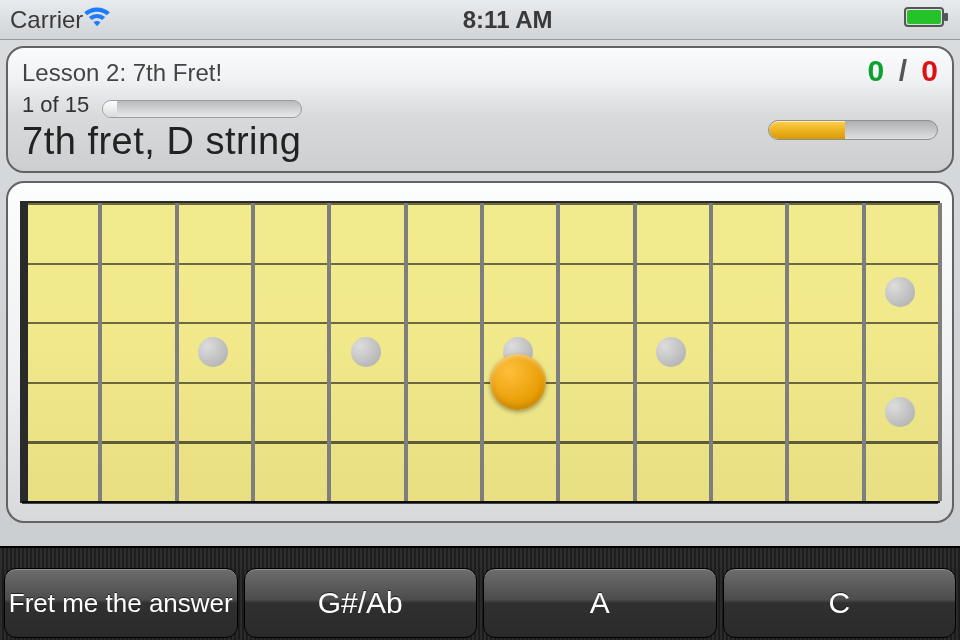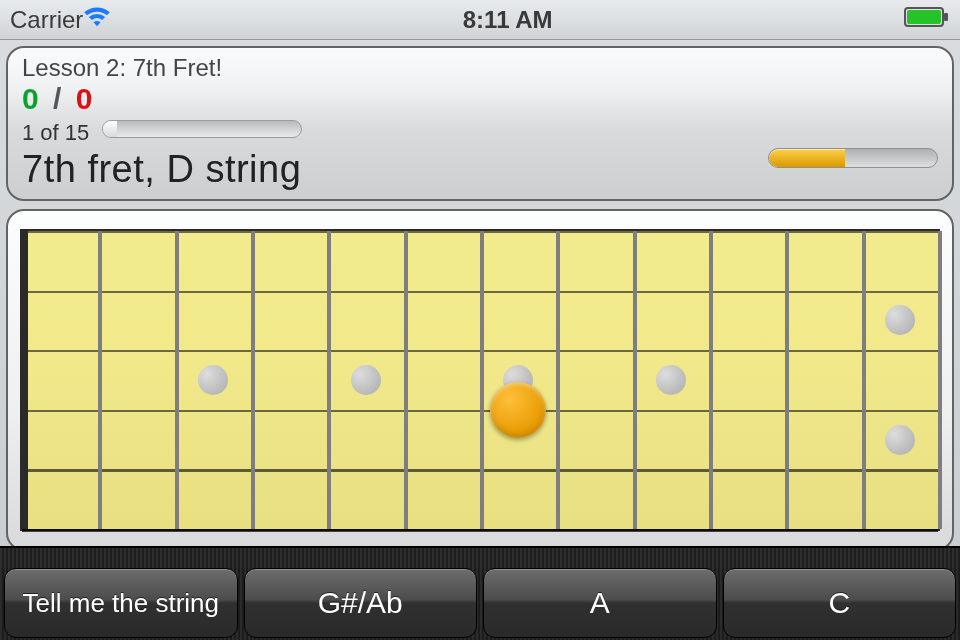--- a/index.html
+++ b/index.html
@@ -43,36 +43,35 @@
                   #cccecf 100%);
     padding: 6px 14px 8px 14px;
     box-shadow: inset 0 1px 0 rgba(255,255,255,.8);
   }
   .hc-row1 {
     display: flex;
     justify-content: space-between;
     align-items: baseline;
     font-size: 24px;
     color: #444;
-    flex-direction: column;
   }
   .hc-row1 .score { font-size: 30px; font-weight: 700; }
   .hc-row1 .score .correct { color: #0aa22f; }
   .hc-row1 .score .slash   { color: #555; margin: 0 6px; }
   .hc-row1 .score .wrong   { color: #d11; }
 
   .hc-row2 {
     display: flex;
     justify-content: space-between;
     align-items: center;
     margin-top: 4px;
     font-size: 22px;
     color: #333;
   }
-  .hc-row2 .left { display: flex; align-items: flex-start; gap: 13px; }
+  .hc-row2 .left { display: flex; align-items: flex-end; gap: 13px; }
 
   .progress-pill {
     width: 200px;
     height: 18px;
     border-radius: 9px;
     background: linear-gradient(to bottom, #b8bbbd, #e8eaeb);
     border: 1px solid #9a9c9d;
     position: relative;
     overflow: hidden;
   }
@@ -299,17 +298,17 @@
       <div class="inlay" style="left: 70.8333%; top: 50%; transform: translate(-50%, -50%);"></div>
       <div class="inlay" style="left: 95.8333%; top: 30%; transform: translate(-50%, -50%);"></div>
       <div class="inlay" style="left: 95.8333%; top: 70%; transform: translate(-50%, -50%);"></div>
       <div class="note-marker" style="left: 54.1667%; top: 60%;"></div>
     </div>
 </div>
 
 <div class="dark-strip"></div>
 
 <div class="button-row">
-  <div class="btn small-text">Tell me the string</div>
+  <div class="btn small-text">Fret me the answer</div>
   <div class="btn">G#/Ab</div>
   <div class="btn">A</div>
   <div class="btn">C</div>
 </div>
 
 </body></html>

